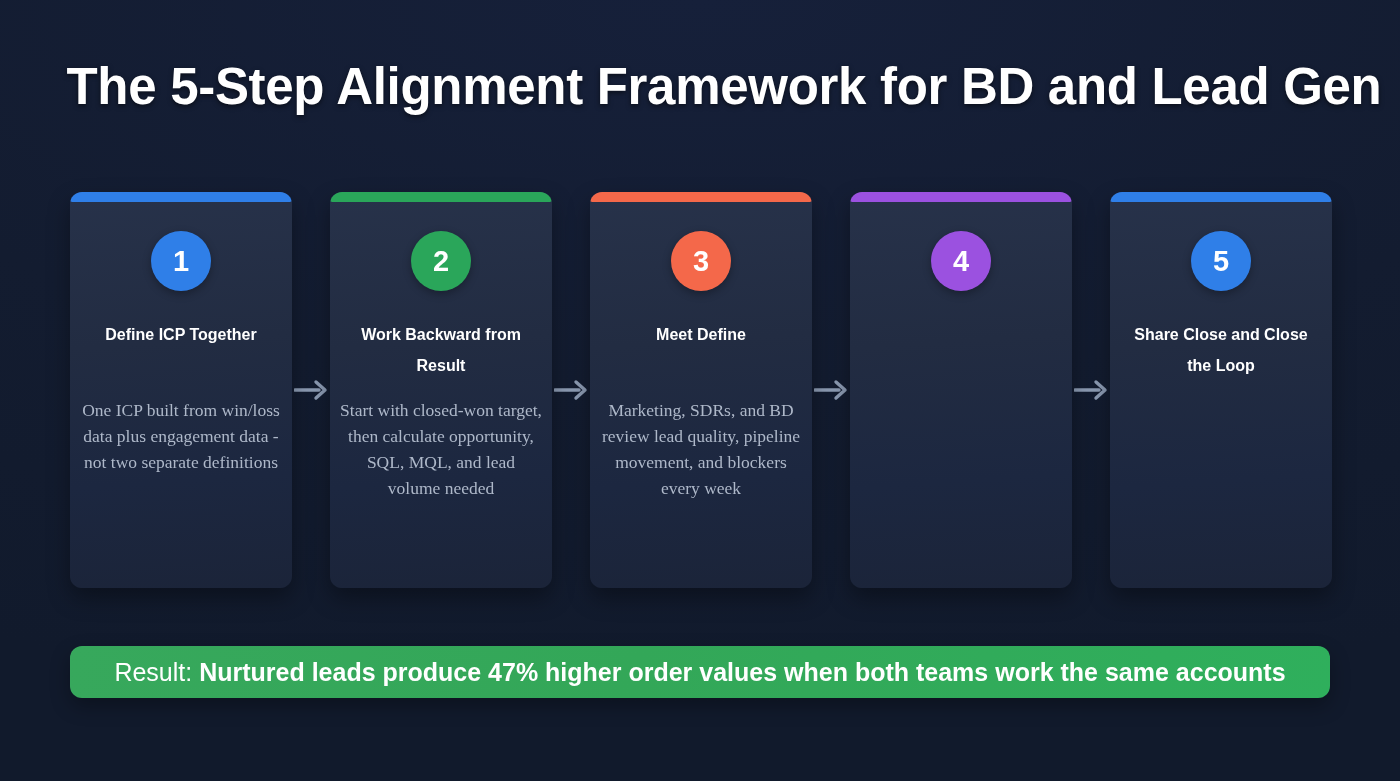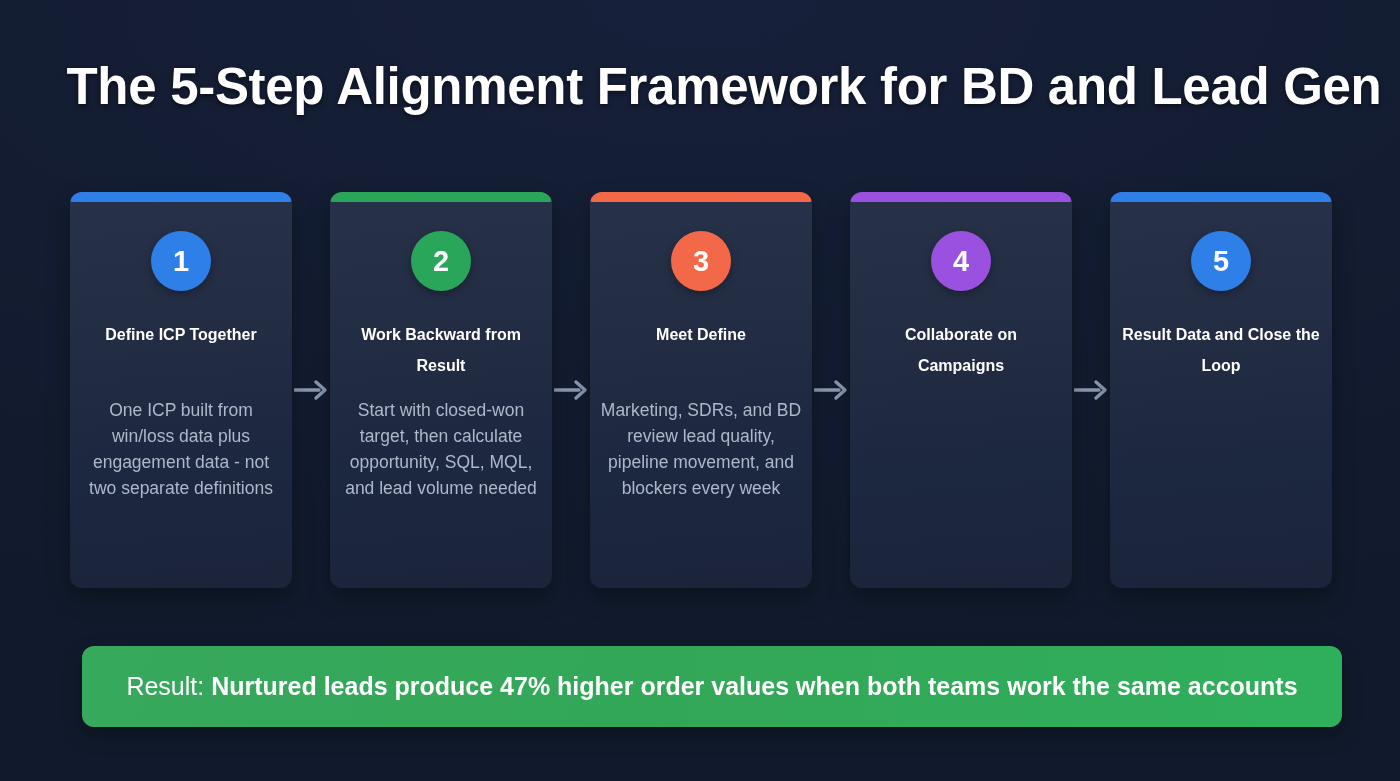--- a/index.html
+++ b/index.html
@@ -74,45 +74,45 @@
     line-height:31px;
     color:#ffffff;
   }
   .card-body {
     position:absolute;
     top:205px; left:10px; width:202px;
     text-align:center;
     font-size:17.5px;
     line-height:26px;
     color:#aeb8c9;
+    font-family:Liberation Serif, serif;
   }
 
   .arrow {
     flex:0 0 38px;
     width:38px;
     height:396px;
     display:flex;
     align-items:center;
     justify-content:center;
     color:#8c9bb3;
   }
   .arrow svg { display:block; }
 
   
   .result {
     position:absolute;
     left:70px; top:646px;
-    width:1260px; height:81px;
+    width:1260px; height:52px;
     border-radius:12px;
     background:linear-gradient(100deg, #37a85c 0%, #33a758 45%, #2faf5c 100%);
     display:flex;
     align-items:center;
     justify-content:center;
     box-shadow:0 8px 20px rgba(0,0,0,0.3);
-    margin-left:12px;
   }
   .result-text {
     font-size:25px;
     color:#ffffff;
     white-space:nowrap;
   }
   .result-label { font-weight:normal; }
   .result-strong { font-weight:bold; }
 </style>
 </head>
@@ -176,38 +176,37 @@
           <path d="M22 3 L31 11 L22 19" stroke="currentColor" stroke-width="3.4" stroke-linecap="round" stroke-linejoin="round" fill="none"></path>
         </svg>
       </span>
     </div>
 
     <div class="card">
       <div class="accent" style="background: rgb(155, 81, 224);"></div>
       <div class="circle" style="background: rgb(155, 81, 224);">
         <span>4</span>
       </div>
-      <div class="card-title">Collaborate on Campaigns</div>
     </div>
 
     <div class="arrow" style="color: rgb(140, 155, 179);">
       <span>
         <svg width="34" height="22" viewBox="0 0 34 22" aria-hidden="true">
           <path d="M1 11 H25" stroke="currentColor" stroke-width="3.4" stroke-linecap="round" fill="none"></path>
           <path d="M22 3 L31 11 L22 19" stroke="currentColor" stroke-width="3.4" stroke-linecap="round" stroke-linejoin="round" fill="none"></path>
         </svg>
       </span>
     </div>
 
     <div class="card">
       <div class="accent" style="background: rgb(47, 127, 232);"></div>
       <div class="circle" style="background: rgb(47, 127, 232);">
         <span>5</span>
       </div>
-      <div class="card-title">Result Data and Close the Loop</div>
+      <div class="card-title">Share Close and Close the Loop</div>
     </div>
 
   </div>
 
   <div class="result">
     <div class="result-text">
       <span class="result-label">Result:</span><span>&nbsp;</span><span class="result-strong">Nurtured leads produce 47% higher order values when both teams work the same accounts</span>
     </div>
   </div>
 

